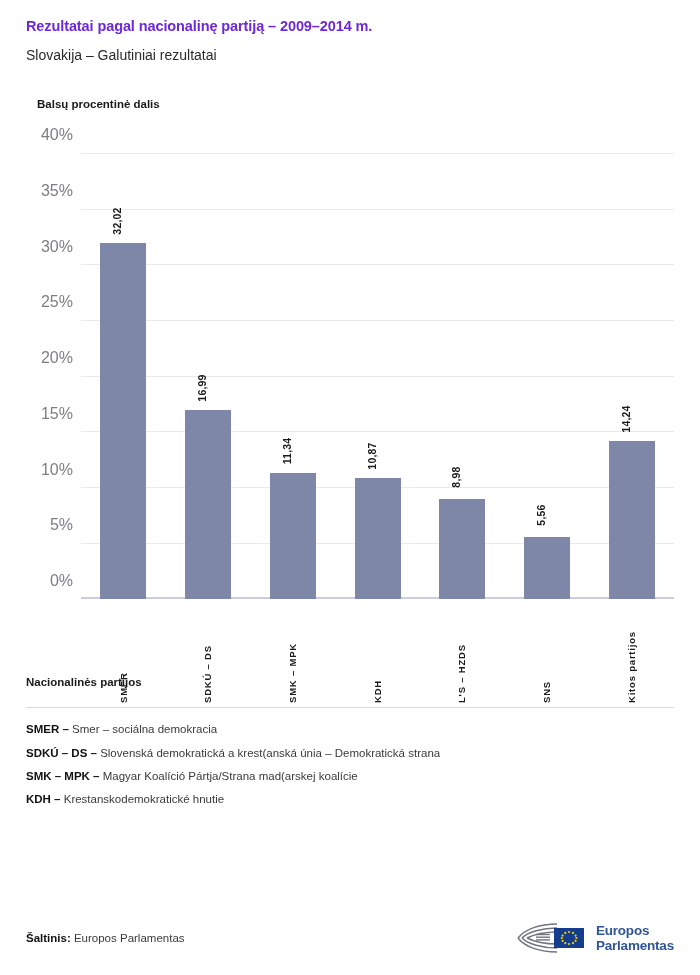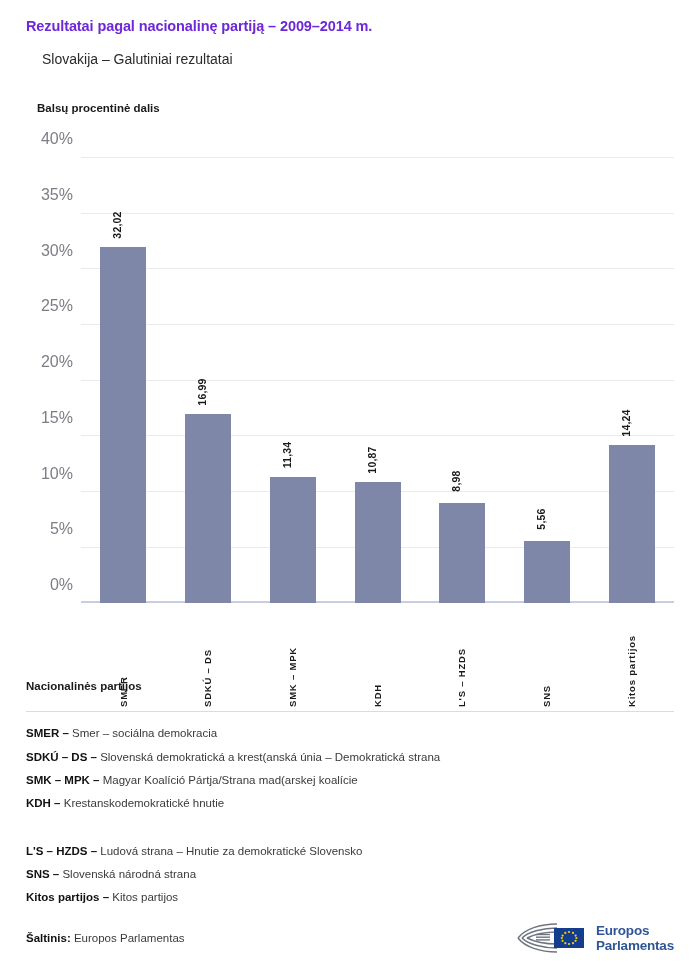--- a/index.html
+++ b/index.html
@@ -23,21 +23,21 @@
     font-weight: bold;
     letter-spacing: -0.1px;
     color: #6d28d9;
     margin: 0 0 12px 0;
     line-height: 1.2;
   }
   .chart-subtitle {
     font-size: 14px;
     font-weight: normal;
     color: #2b2b2b;
-    margin: 16px;
+    margin: 0;
     line-height: 1.2;
   }
   .axis-caption {
     font-size: 11.5px;
     font-weight: bold;
     color: #1a1a1a;
     margin: 34px 0 0 11px;
   }
 
   
@@ -297,25 +297,20 @@
 
 <div class="legend">
   <div class="legend-title">Nacionalinės partijos</div>
   <div class="legend-rule"></div>
   <div class="legend-cols">
     <div class="legend-col" id="legend-left">
         <div class="legend-item"><b>SMER –</b><span> Smer – sociálna demokracia</span></div>
         <div class="legend-item"><b>SDKÚ – DS –</b><span> Slovenská demokratická a krest(anská únia – Demokratická strana</span></div>
         <div class="legend-item"><b>SMK – MPK –</b><span> Magyar Koalíció Pártja/Strana mad(arskej koalície</span></div>
         <div class="legend-item"><b>KDH –</b><span> Krestanskodemokratické hnutie</span></div>
-      </div>
-    <div class="legend-col" id="legend-right">
-        <div class="legend-item"><b>L'S – HZDS –</b><span> Ludová strana – Hnutie za demokratické Slovensko</span></div>
-        <div class="legend-item"><b>SNS –</b><span> Slovenská národná strana</span></div>
-        <div class="legend-item"><b>Kitos partijos –</b><span> Kitos partijos</span></div>
       </div>
   </div>
 </div>
 
 <div class="footer">
   <div class="source">
     <b>Šaltinis:</b>
     <span>Europos Parlamentas</span>
   </div>
   <div class="logo">

